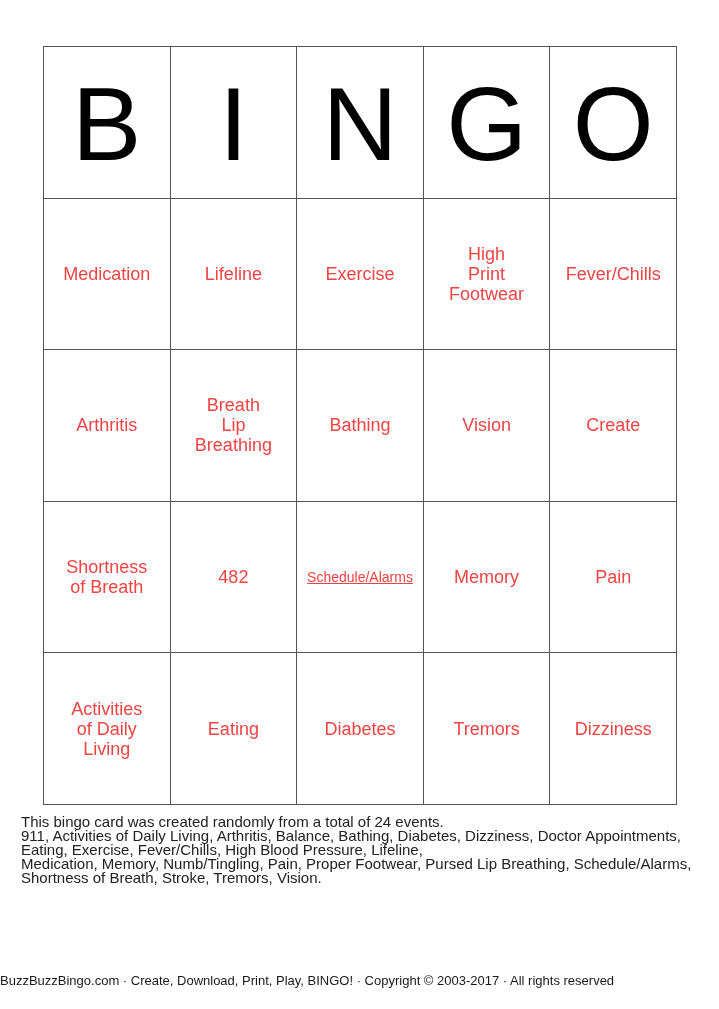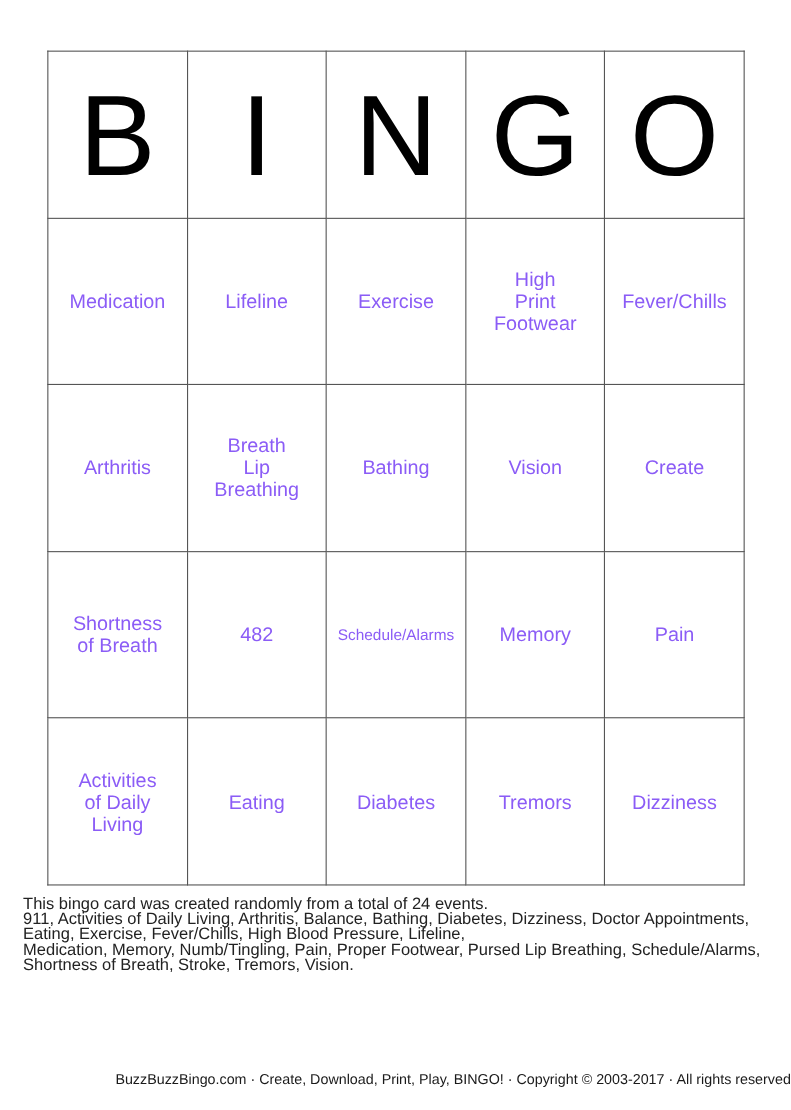--- a/index.html
+++ b/index.html
@@ -27,51 +27,52 @@
     .card td {
       border: 1px solid #555555;
       text-align: center;
       vertical-align: middle;
       padding: 0 4px;
       width: 126.6px;
       height: 125.5px;
       box-sizing: border-box;
       line-height: 20px;
       font-size: 18px;
-      color: #8b5cf6;
+      color: #ef4444;
     }
     .card td.header {
       font-size: 104px;
       line-height: 104px;
       color: #000000;
       padding-top: 4px;
     }
     .card td.small {
       font-size: 16px;
     }
     .card td.tiny {
       font-size: 14px;
+      text-decoration: underline;
     }
     .line { display: block; }
     .info {
       position: absolute;
       left: 21px;
       top: 815px;
       width: 690px;
       font-size: 15px;
       line-height: 14px;
       color: #222222;
     }
     .info p { margin: 0; }
     .footer {
       position: absolute;
       left: 0;
       top: 973px;
       width: 719px;
-      text-align: right;
+      text-align: left;
       font-size: 13px;
       color: #1a1a1a;
     }
   </style>
 </head>
 <body>
 
 <table class="card">
   <tbody id="card-body">
     <tr>

